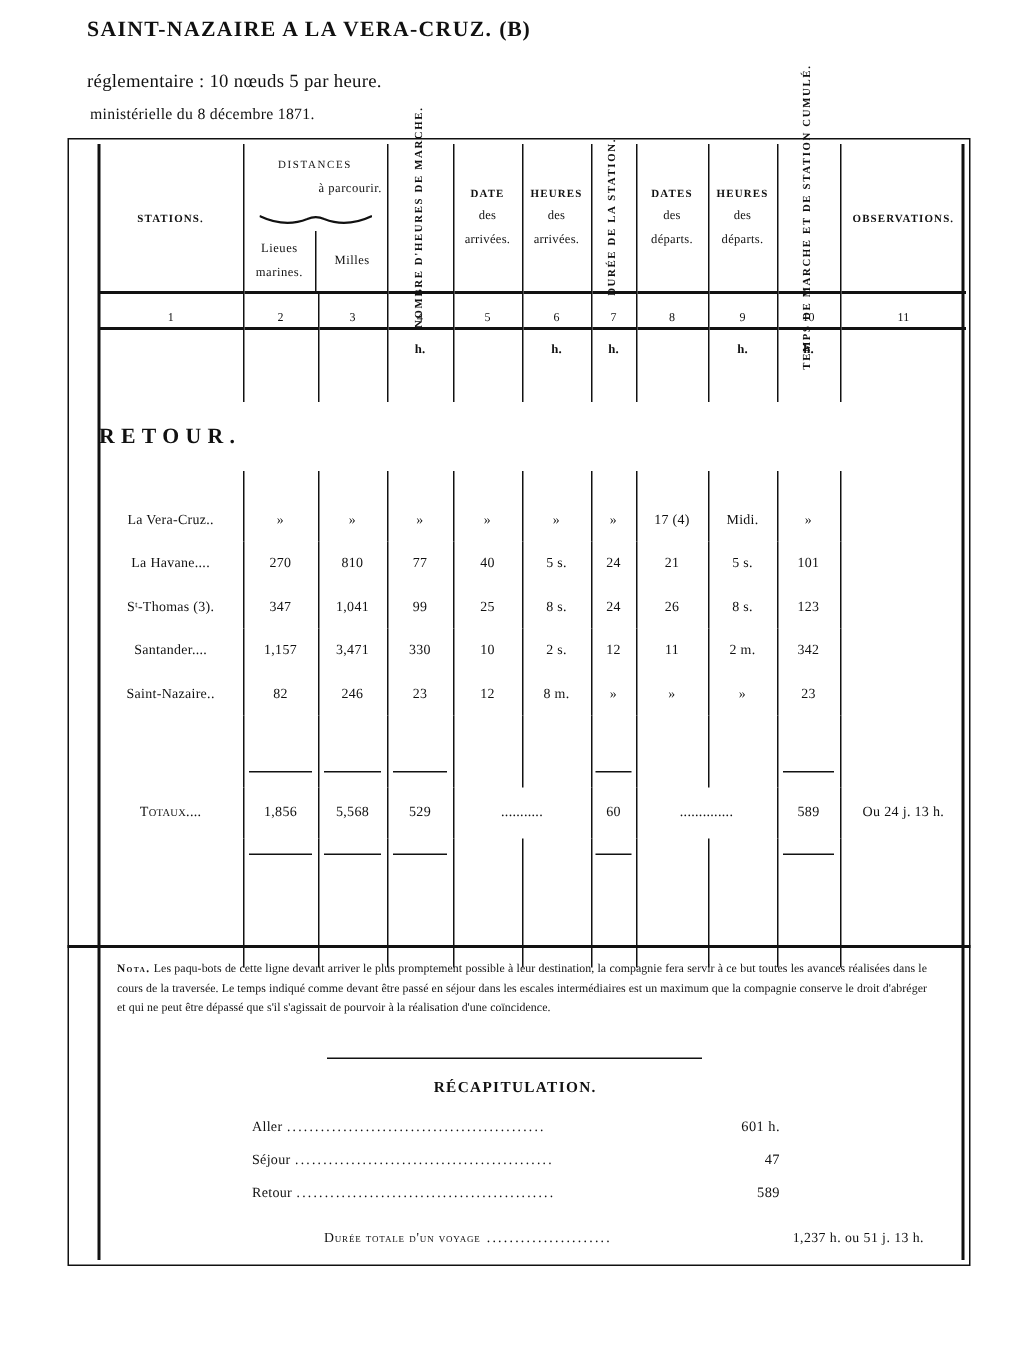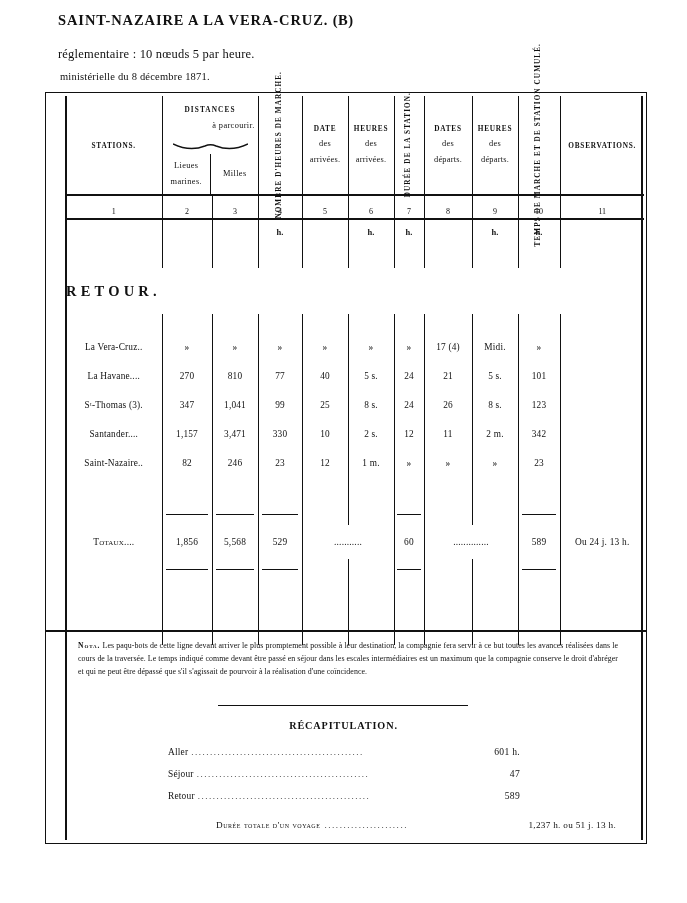--- a/index.html
+++ b/index.html
@@ -93,21 +93,21 @@
     text-transform: uppercase;
     margin: 0 auto;
     white-space: nowrap;
     line-height: 1.35;
   }
   .vwrap { display: flex; justify-content: center; align-items: center; height: 94px; }
 
   
   .dist-head { position: relative; height: 98px; }
   .dist-top { position: absolute; top: 9px; left: 0; right: 0; }
-  .dist-top .t1 { font-weight: bold; font-size: 7.3px; letter-spacing: 1.1px; }
+  .dist-top .t1 { font-weight: normal; font-size: 7.3px; letter-spacing: 1.1px; }
   .dist-top .t2 { font-size: 8.4px; margin-top: 7px; margin-left: 47px; }
   .brace {
     position: absolute; top: 47px; left: 10px; right: 10px; height: 9px;
   }
   .dist-cells {
     position: absolute; bottom: 0; left: 0; right: 0; top: 58px;
     display: flex;
   }
   .dist-cells > div {
     flex: 0 0 50%;
@@ -452,21 +452,21 @@
       <td>2 m.</td>
       <td>342</td>
       <td class="edge-r"></td>
     </tr>
     <tr class="data">
       <td class="station edge-l">Saint-Nazaire..</td>
       <td>82</td>
       <td>246</td>
       <td>23</td>
       <td>12</td>
-      <td>1 m.</td>
+      <td>8 m.</td>
       <td>»</td>
       <td>»</td>
       <td>»</td>
       <td>23</td>
       <td class="edge-r"></td>
     </tr>
 
     <tr class="spacer-c">
       <td class="edge-l"></td>
           <td></td>

